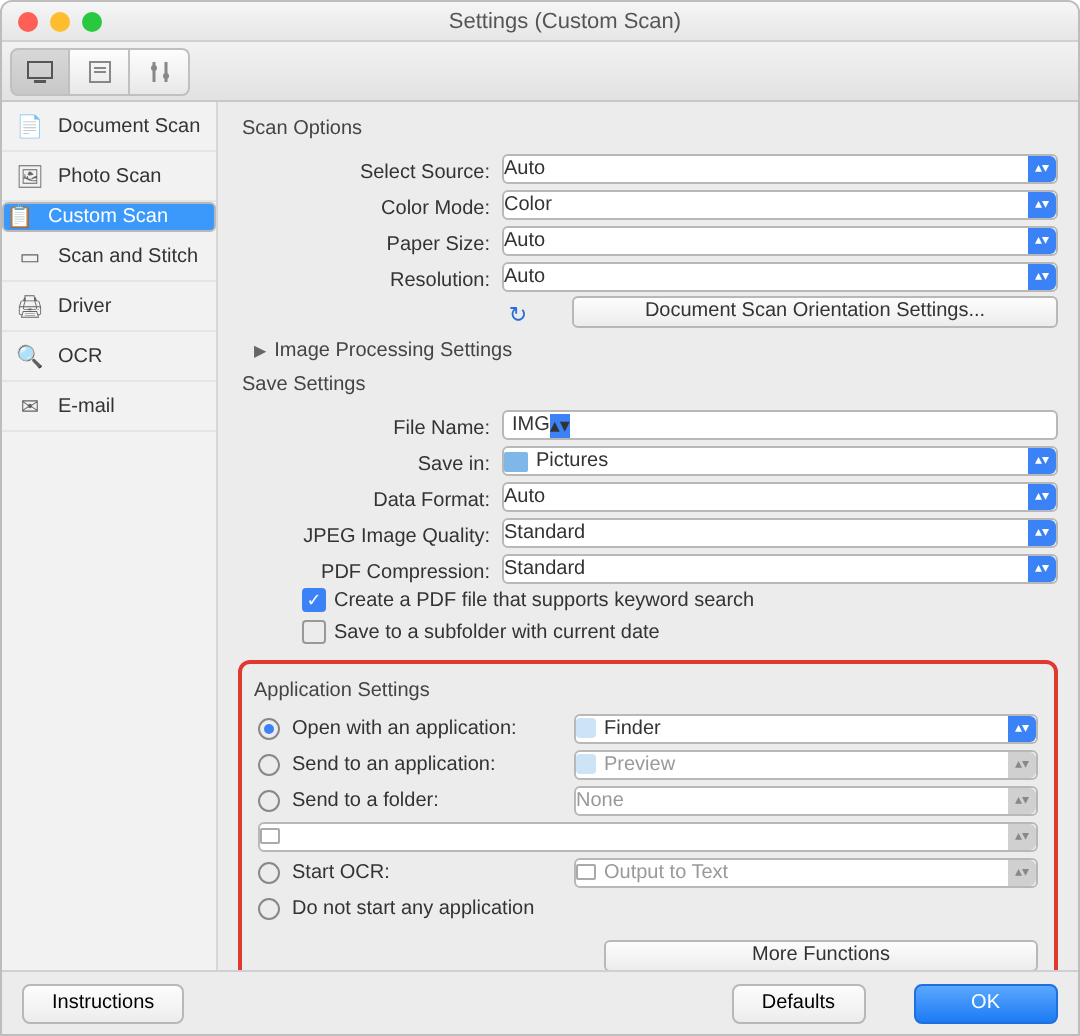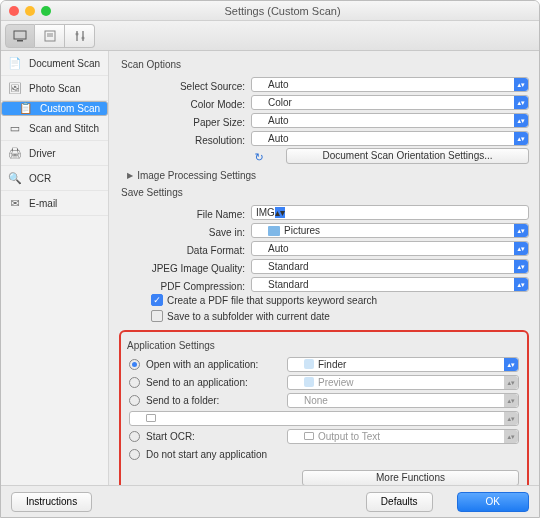--- a/index.html
+++ b/index.html
@@ -21,21 +21,21 @@
   .body { flex: 1; display: flex; min-height: 0; }
   .sidebar { width: 108px; background: #f2f2f2; border-right: 1px solid #d6d6d6; overflow: hidden; }
   .sitem { height: 25px; display: flex; align-items: center; padding: 0 6px; gap: 6px; font-size: 10px; color: #333; border-bottom: 1px solid #e5e5e5; cursor: default; }
   .sitem.sel { background: #3b99fc; color: #fff; }
   .sicon { width: 16px; height: 14px; display: flex; align-items: center; justify-content: center; font-size: 11px; color: #666; }
   .sitem.sel .sicon { color: #fff; }
   .main { flex: 1; padding: 6px 10px 0 10px; font-size: 10px; color: #333; overflow: hidden; }
   .group-title { font-size: 10px; color: #444; margin: 2px 0 4px 2px; }
   .row { display: flex; align-items: flex-end; height: 18px; }
   .row .lab { width: 132px; text-align: right; padding-right: 6px; color: #333; }
-  .sel { flex: 1; height: 15px; background: #fff; border: 1px solid #b8b8b8; border-radius: 3px; display: flex; align-items: center; padding-left: 16px; position: relative; font-size: 10px; }
+  .sel { flex: 1; height: 15px; background: #fff; border: 1px solid #b8b8b8; border-radius: 3px; display: flex; align-items: center; padding-left: 0; position: relative; font-size: 10px; }
   .sel .cap { position: absolute; right: 0; top: 0; bottom: 0; width: 14px; background: #3b82f6; border-radius: 0 3px 3px 0; display: flex; flex-direction: column; align-items: center; justify-content: center; color: #fff; font-size: 7px; line-height: 5px; }
   .sel.dis { color: #999; }
   .sel.dis .cap { background: #d0d0d0; color: #888; }
   .btnwide { flex: 1; height: 16px; background: linear-gradient(#fdfdfd,#ececec); border: 1px solid #b8b8b8; border-radius: 3px; text-align: center; font-size: 10px; line-height: 14px; margin-left: 15px; }
   .disclosure { display: flex; align-items: center; gap: 4px; margin: 6px 0 6px 8px; font-size: 10px; color: #444; }
   .tri { font-size: 8px; color: #666; }
   .chk { width: 12px; height: 12px; border: 1px solid #999; border-radius: 2px; margin-right: 4px; display: inline-flex; align-items: center; justify-content: center; font-size: 9px; color: #fff; }
   .chk.on { background: #3b82f6; border-color: #3b82f6; }
   .chkrow { display: flex; align-items: center; padding-left: 32px; height: 16px; font-size: 10px; }
   .appbox { border: 2px solid #e03a2f; border-radius: 6px; padding: 6px 8px 10px 8px; margin-top: 6px; }

